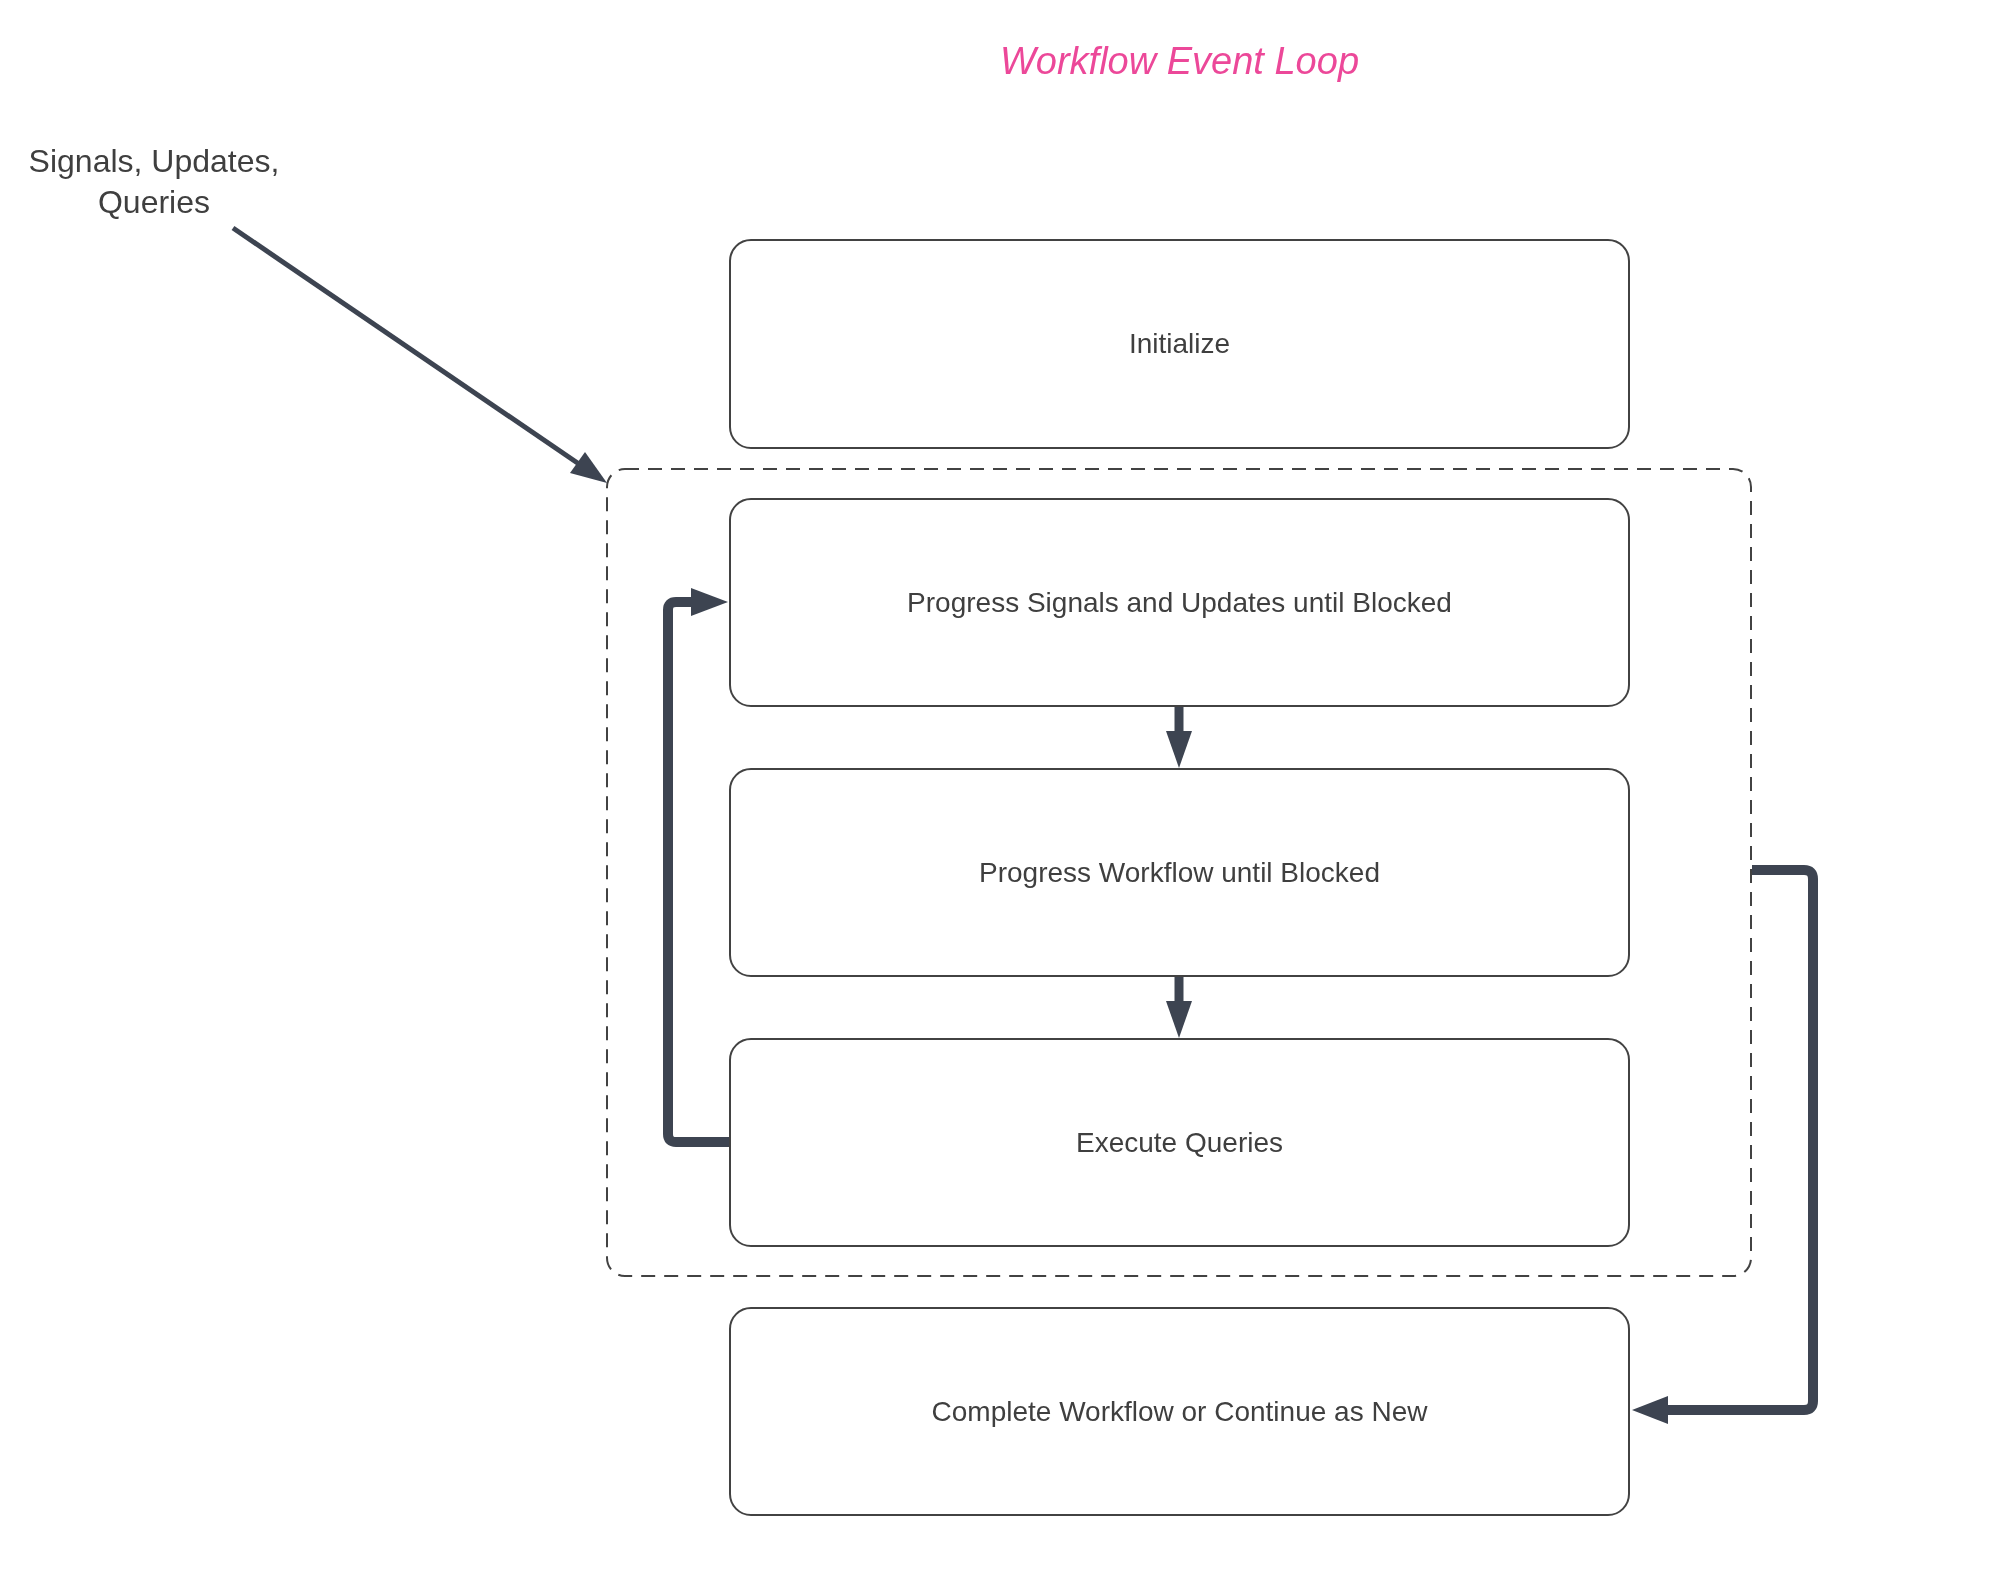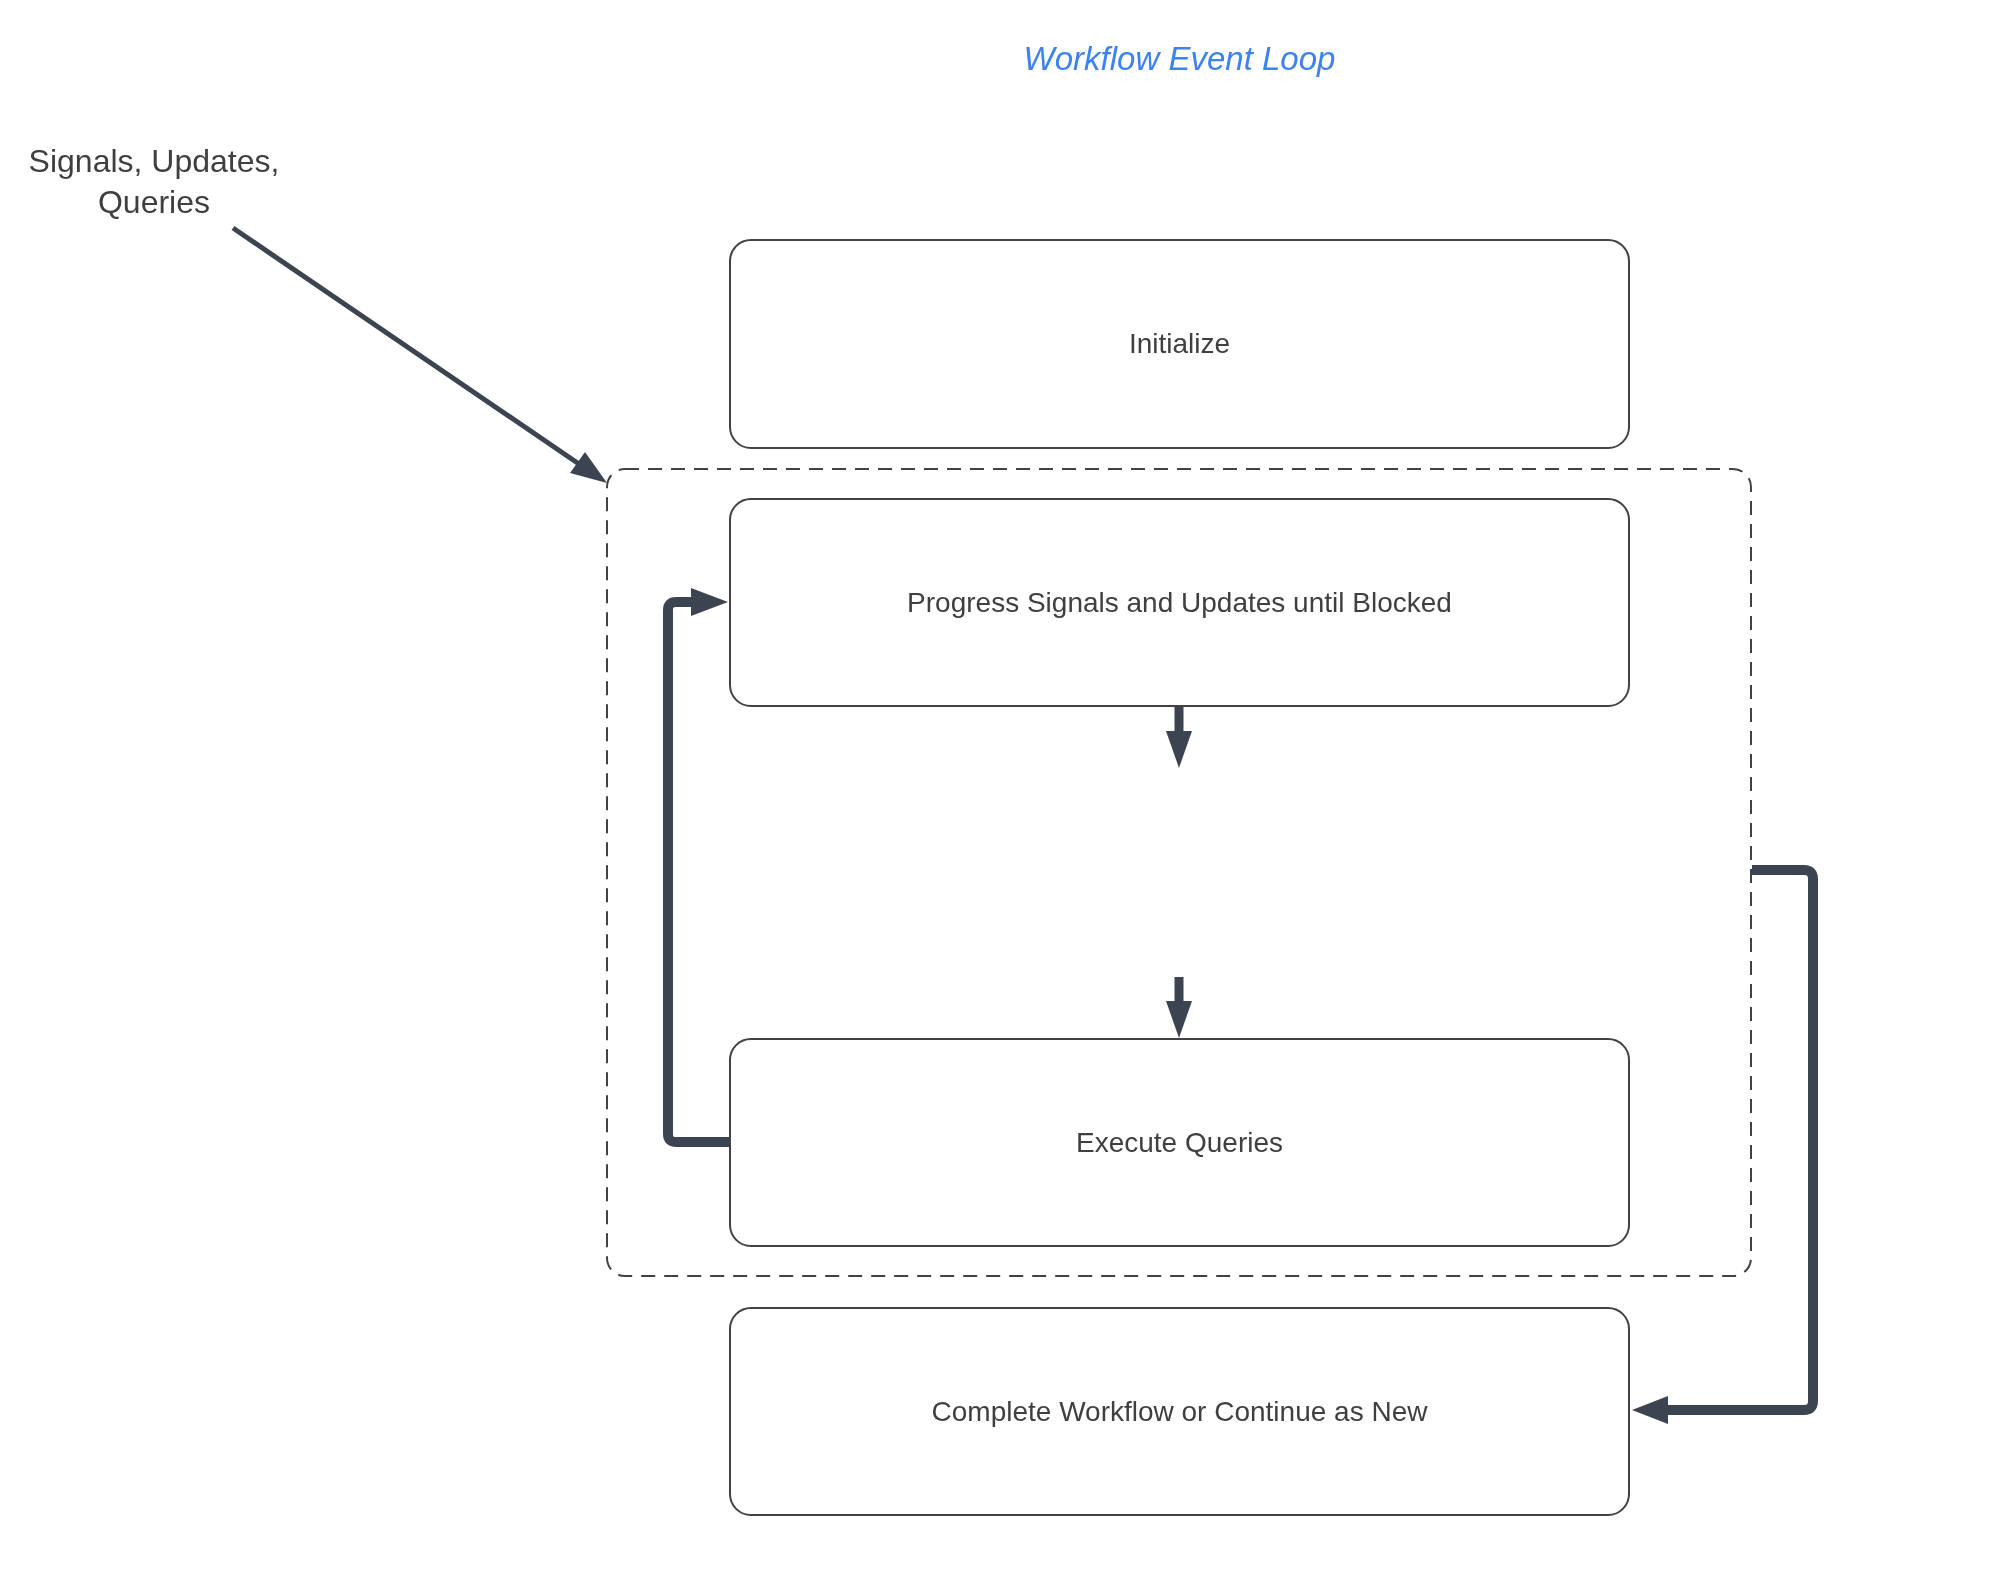--- a/index.html
+++ b/index.html
@@ -14,23 +14,23 @@
     background: #ffffff;
     overflow: hidden;
     font-family: "Liberation Sans", sans-serif;
   }
   .diagram-title {
     position: absolute;
     left: 729px;
     top: 40px;
     width: 901px;
     text-align: center;
-    font-size: 33px;
+    font-size: 38px;
     font-style: italic;
-    color: #3b82f6;
+    color: #ec4899;
   }
   .annotation {
     position: absolute;
     left: 4px;
     top: 141px;
     width: 300px;
     text-align: center;
     font-size: 32px;
     line-height: 41px;
     color: #3f3f3f;
@@ -73,20 +73,21 @@
 
   <div class="diagram-title">Workflow Event Loop</div>
 
   <div class="annotation">Signals, Updates,
 Queries</div>
 
   <div class="flow-box" id="box-initialize">Initialize</div>
 
   <div class="flow-box" id="box-progress-signals">Progress Signals and Updates until Blocked</div>
 
+  <div class="flow-box" id="box-progress-workflow">Progress Workflow until Blocked</div>
 
   <div class="flow-box" id="box-execute-queries">Execute Queries</div>
 
   <div class="flow-box" id="box-complete">Complete Workflow or Continue as New</div>
 
   <svg class="arrow-layer" viewBox="0 0 2006 1576" xmlns="http://www.w3.org/2000/svg">
 
     <rect x="607" y="469" width="1144" height="807" rx="18" fill="none" stroke="#424242" stroke-width="2" stroke-dasharray="14 9"></rect>
 
     <path d="M 233,228 L 579,464" fill="none" stroke="#3d4451" stroke-width="5"></path>

